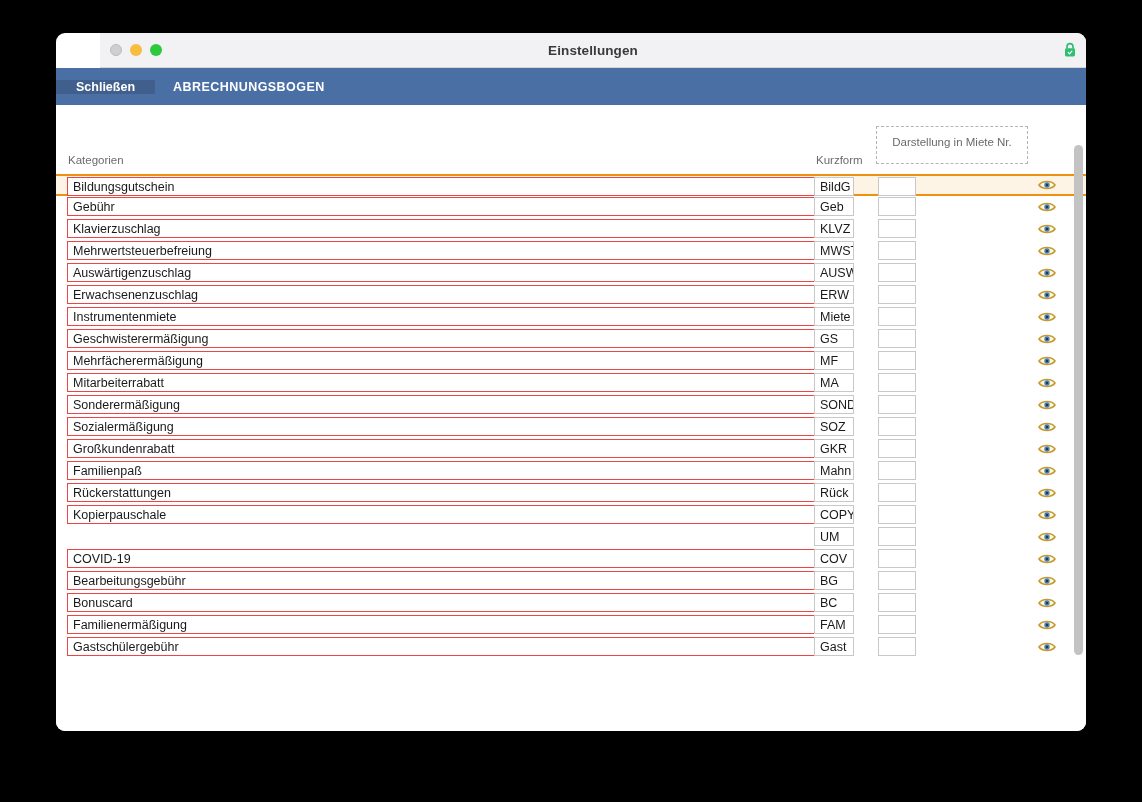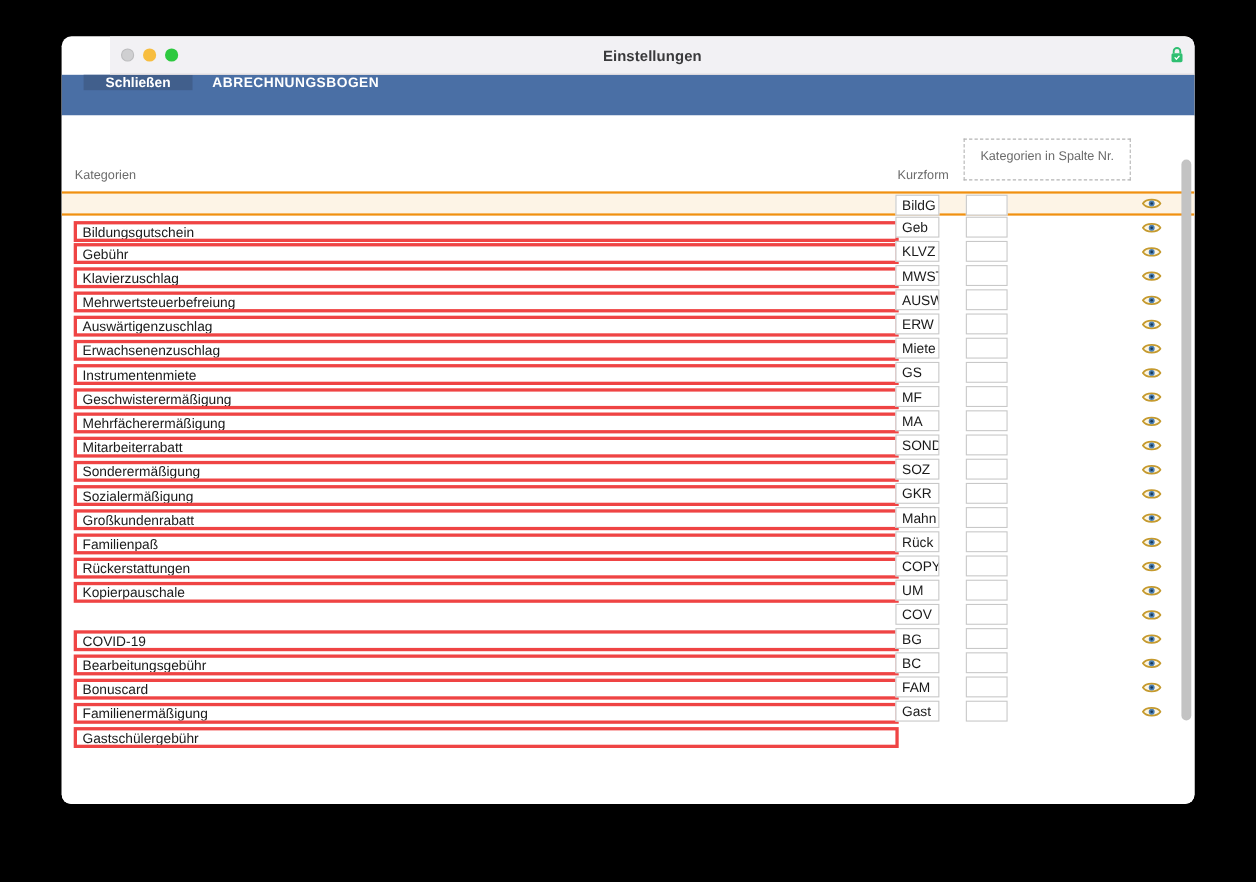--- a/index.html
+++ b/index.html
@@ -77,22 +77,21 @@
     transform: translateY(-50%);
     width: 14px;
     height: 16px;
   }
 
   
   .toolbar {
     height: 37px;
     background: #4a6fa5;
     display: flex;
-    align-items: flex-start;
-    padding-left: 20px;
+    align-items: center;
   }
   .tb-close-btn {
     background: #415f8c;
     color: #ffffff;
     font-size: 12.5px;
     font-weight: bold;
     display: flex;
     align-items: center;
     padding: 0 20px;
     cursor: default;
@@ -173,31 +172,30 @@
     border-bottom: 2px solid #f09010;
     height: 22px;
   }
 
   .cell-kategorie {
     position: absolute;
     left: 11px;
     top: 1px;
     width: 750px;
     height: 19px;
-    border: 3px solid #ef4444;
+    border: 1px solid #ef4444;
     background: #ffffff;
     box-sizing: border-box;
     display: flex;
     align-items: center;
     padding-left: 5px;
     font-size: 12.5px;
     color: #1a1a1a;
     white-space: nowrap;
     overflow: hidden;
-    margin-top: 24px;
   }
   .cell-kurzform {
     position: absolute;
     left: 758px;
     top: 1px;
     width: 40px;
     height: 19px;
     border: 1px solid #c8c8c8;
     background: #ffffff;
     box-sizing: border-box;
@@ -277,21 +275,21 @@
       <div class="tb-close-btn">Schließen</div>
       <div class="tb-tab">ABRECHNUNGSBOGEN</div>
     </div>
 
     <div class="content">
 
       <div class="col-headers">
         <div class="hdr-kategorien">Kategorien</div>
         <div class="hdr-kurzform">Kurzform</div>
         <div class="hdr-spalte-box">
-          <div class="hdr-spalte-lbl">Kategorien in Spalte Nr.</div>
+          <div class="hdr-spalte-lbl">Darstellung in Miete Nr.</div>
         </div>
       </div>
 
       <div class="table" id="table-body">
           <div class="row selected">
             <div class="cell-kategorie">Bildungsgutschein</div>
             <div class="cell-kurzform">BildG</div>
             <div class="cell-spalte"></div>
             <div class="cell-eye">
               <svg width="18" height="12" viewBox="0 0 18 12">

